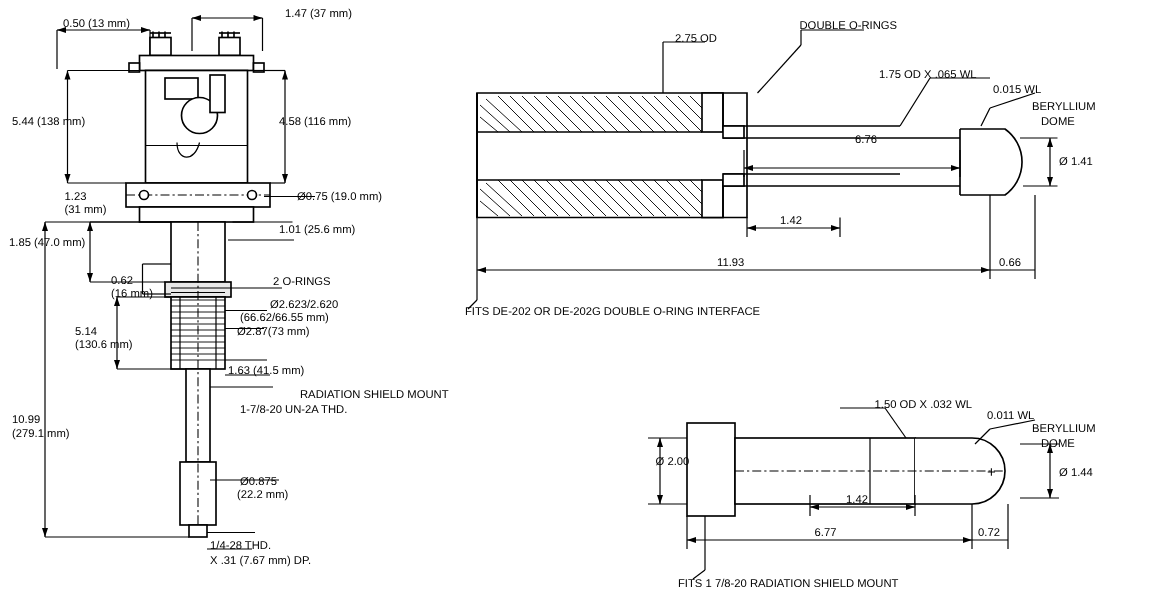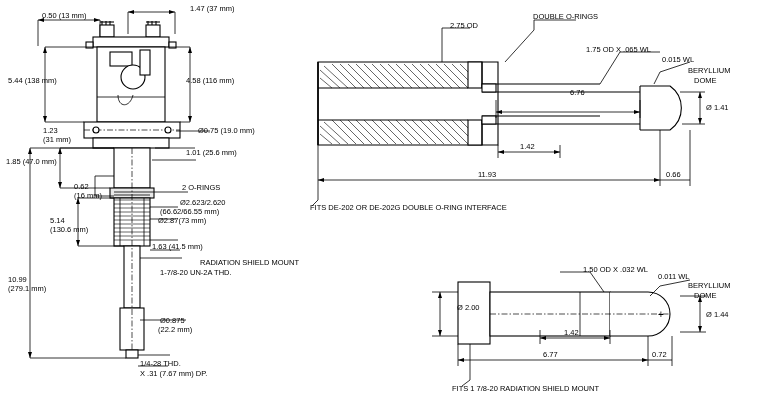--- a/index.html
+++ b/index.html
@@ -354,20 +354,20 @@
 <div class="lbl" style="left:558px;top:88px;margin-left:12px;">6.76</div>
 <div class="lbl" style="left:520px;top:142px;">1.42</div>
 <div class="lbl" style="left:478px;top:170px;">11.93</div>
 <div class="lbl" style="left:666px;top:170px;">0.66</div>
 <div class="lbl" style="left:310px;top:203px;">FITS DE-202 OR DE-202G DOUBLE O-RING INTERFACE</div>
 
 <div class="lbl" style="left:583px;top:265px;text-align:center;">1.50 OD X .032 WL</div>
 <div class="lbl" style="left:658px;top:272px;">0.011 WL</div>
 <div class="lbl" style="left:688px;top:281px;">BERYLLIUM</div>
 <div class="lbl" style="left:694px;top:291px;">DOME</div>
-<div class="lbl" style="left:424px;top:303px;padding-left:33px;">Ø 2.00</div>
+<div class="lbl" style="left:404px;top:303px;padding-left:33px;">Ø 2.00</div>
 <div class="lbl" style="left:706px;top:310px;">Ø 1.44</div>
 <div class="lbl" style="left:564px;top:328px;">1.42</div>
 <div class="lbl" style="left:543px;top:350px;">6.77</div>
 <div class="lbl" style="left:652px;top:350px;">0.72</div>
 <div class="lbl" style="left:452px;top:384px;">FITS 1 7/8-20 RADIATION SHIELD MOUNT</div>
 
 </div>
 
 </body></html>

